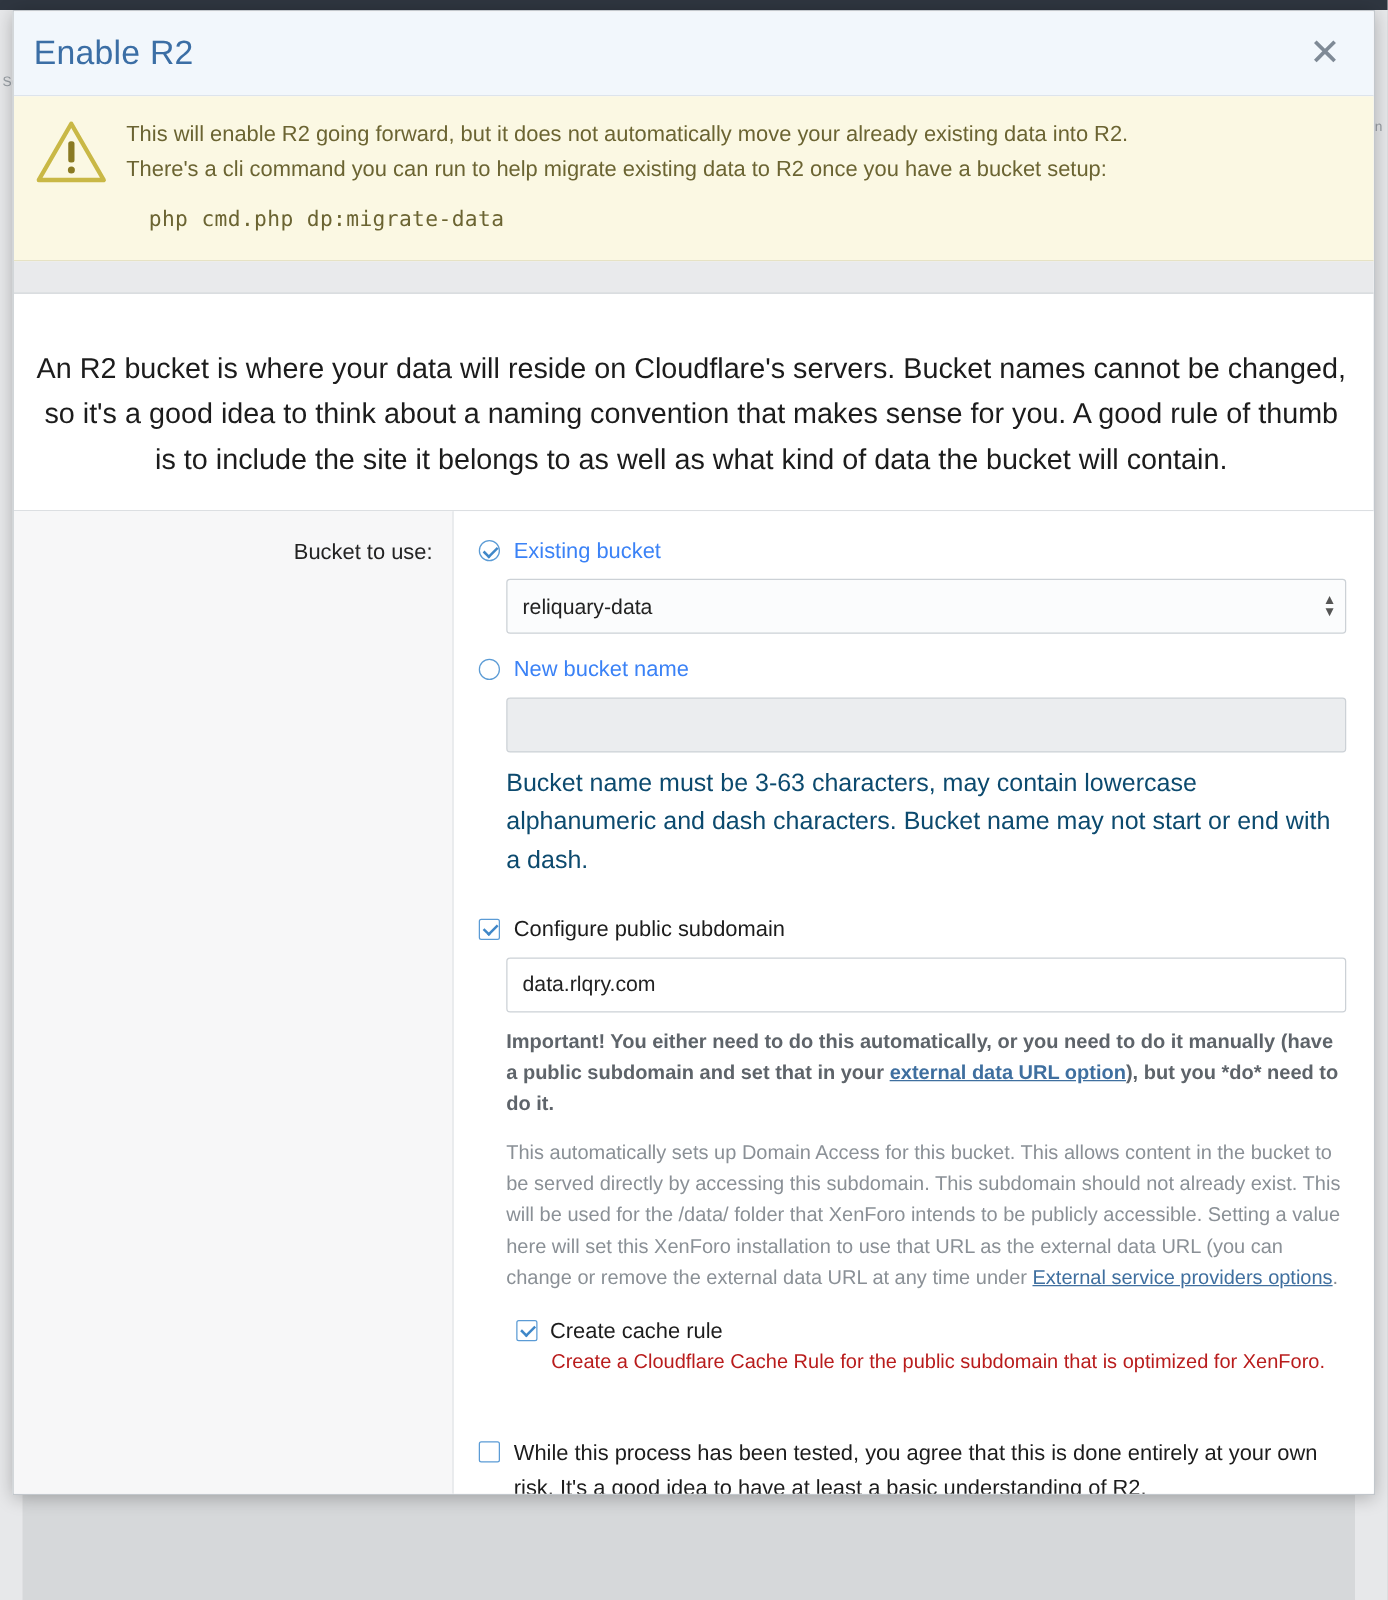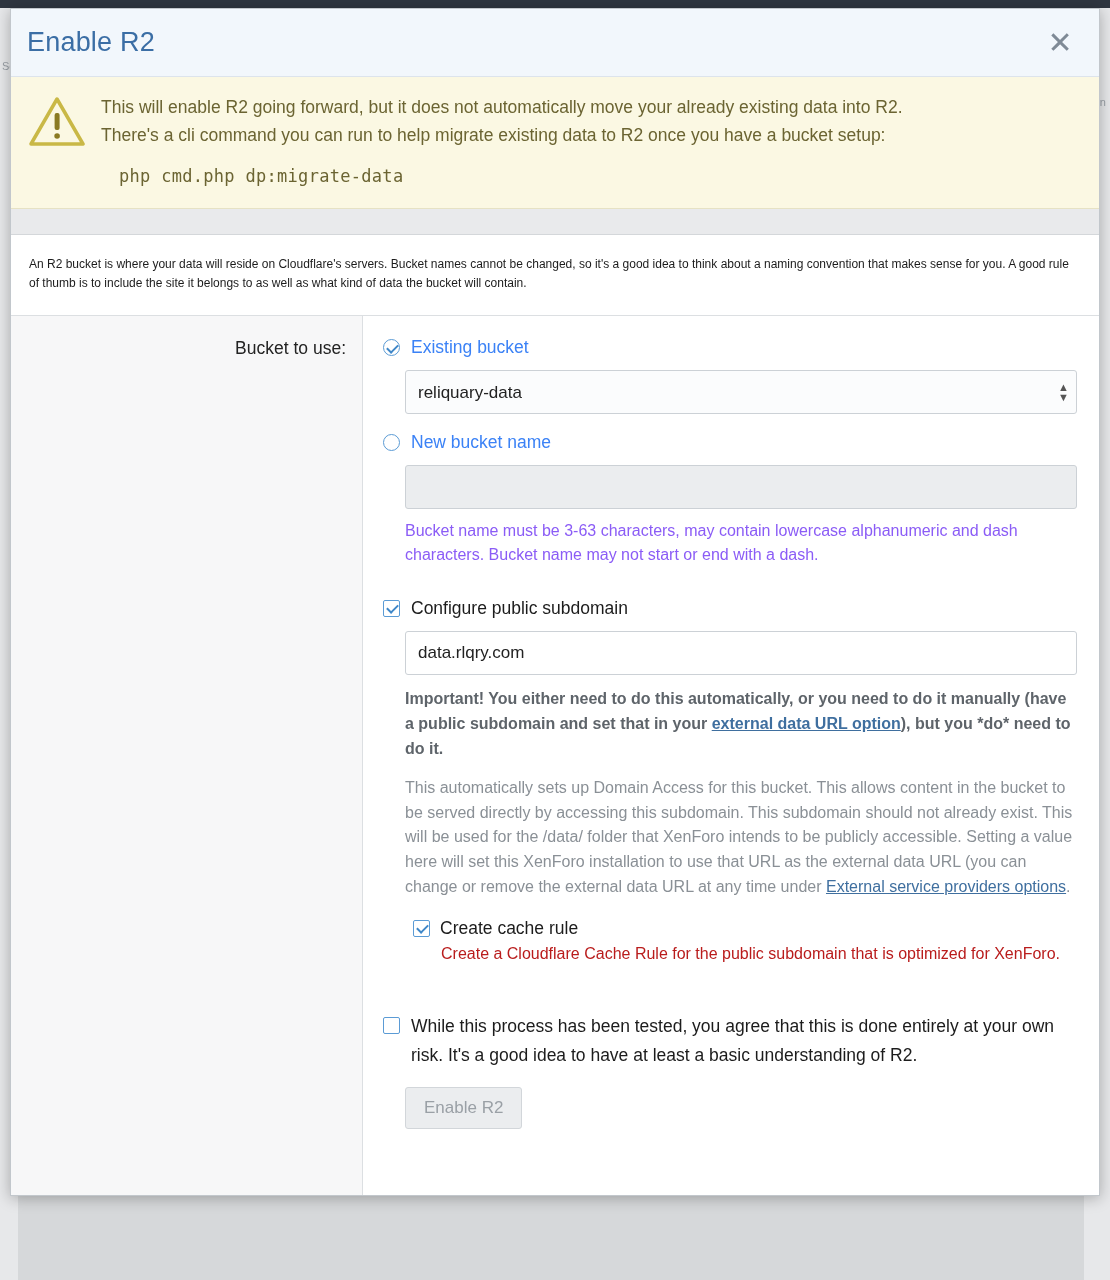--- a/index.html
+++ b/index.html
@@ -96,26 +96,27 @@
   }
 
   .subbar {
     height: 26px;
     background: #e9eaec;
     border-bottom: 1px solid #d4d7da;
     flex: none;
   }
 
   .intro {
-    padding: 20px 22px 22px 18px;
-    font-size: 12px;
+    padding: 41px 22px 22px 18px;
+    font-size: 23px;
     line-height: 1.6;
     color: #1c1c1c;
     border-bottom: 1px solid #dcdfe2;
     flex: none;
+    text-align: center;
   }
 
   .form-area {
     flex: 1;
     display: flex;
     min-height: 0;
   }
   .form-label-col {
     width: 352px;
     background: #f7f7f8;
@@ -189,23 +190,23 @@
     font-size: 17px;
     color: #222;
     padding: 0 12px;
     font-family: "Liberation Sans", sans-serif;
   }
   .text-input.filled { background: #fff; }
 
   .hint {
     margin: 10px 0 0 22px;
     width: 672px;
-    font-size: 16px;
+    font-size: 20px;
     line-height: 1.52;
-    color: #8b5cf6;
+    color: #0c4a6e;
   }
 
   .check-row { display: flex; align-items: center; gap: 11px; margin-top: 30px; }
   .checkbox {
     width: 17px; height: 17px;
     border: 1px solid #5b9bd5;
     border-radius: 2px;
     background: #fff;
     position: relative;
     flex: none;

